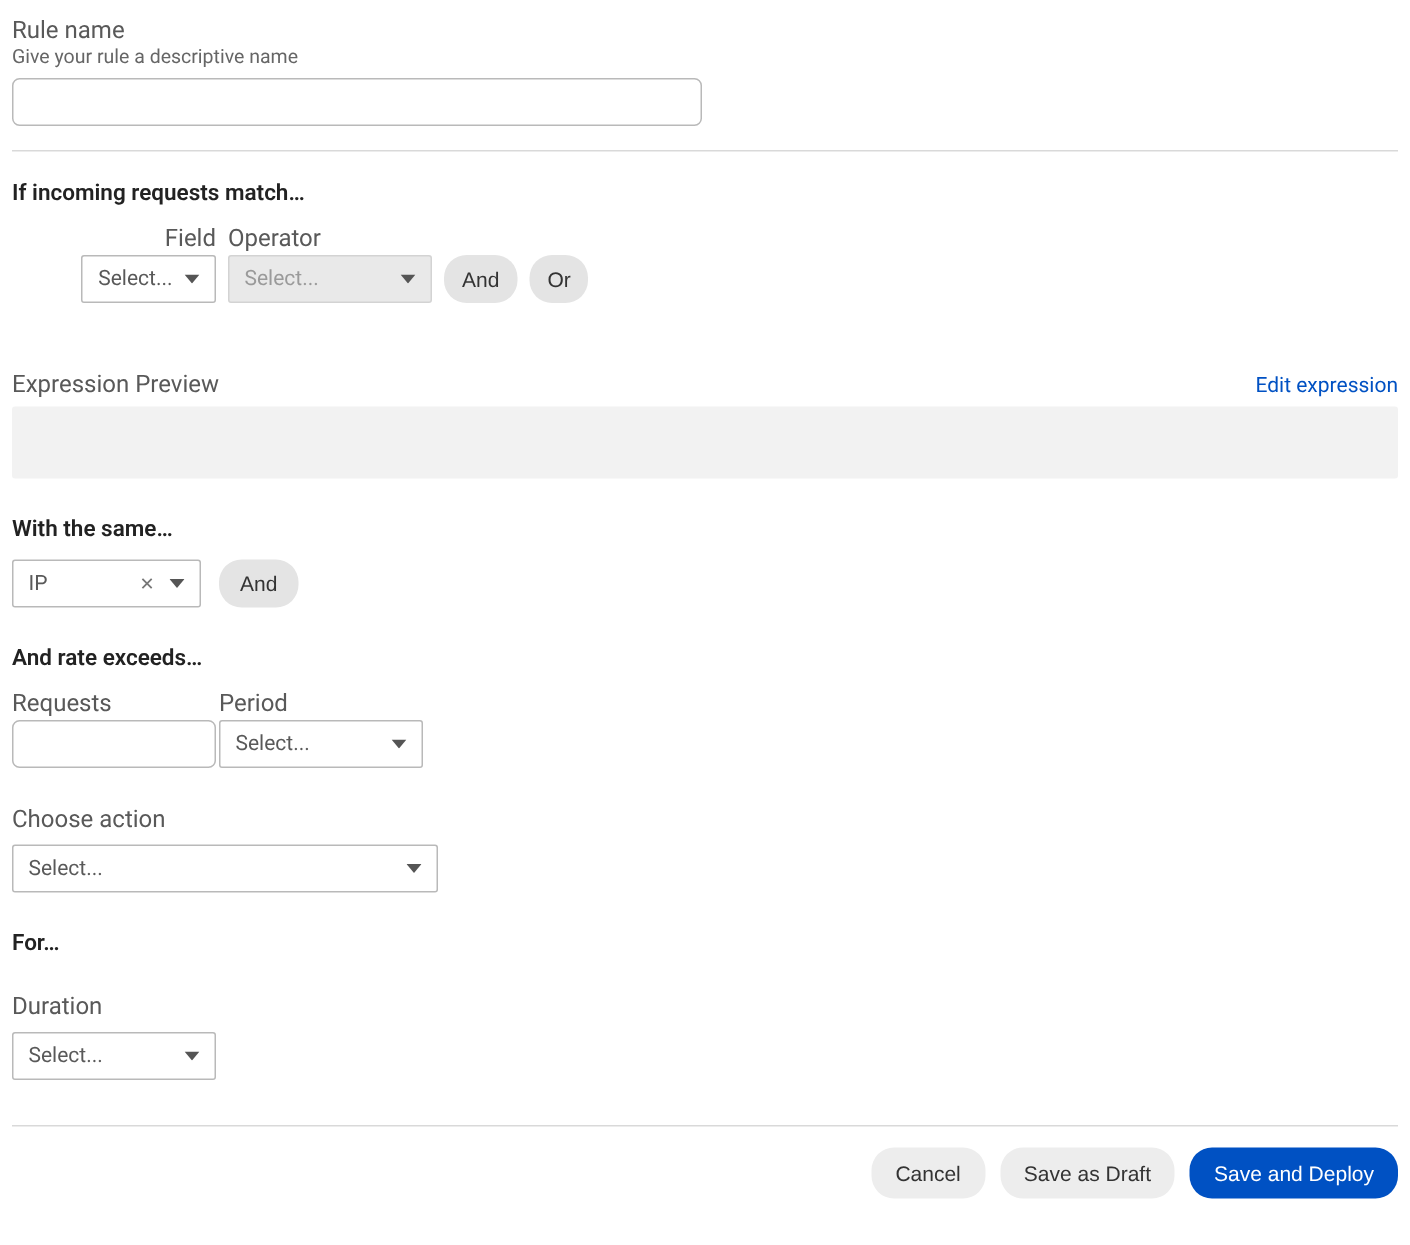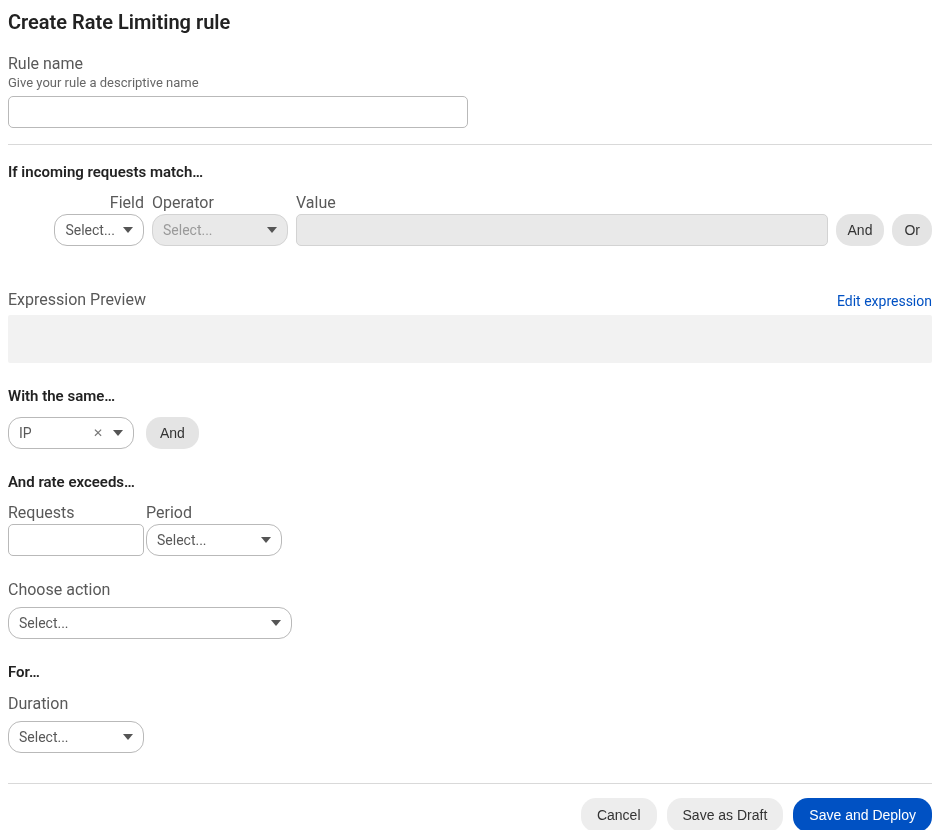--- a/index.html
+++ b/index.html
@@ -64,21 +64,21 @@
     margin: 0 0 12px 0;
   }
 
   
   .select {
     display: inline-flex;
     align-items: center;
     justify-content: space-between;
     height: 32px;
     border: 1px solid var(--border);
-    border-radius: 13px;
+    border-radius: 2px;
     padding: 0 10px;
     background: #fff;
     cursor: pointer;
     font-size: 14px;
     color: var(--text-mute);
     user-select: none;
     gap: 8px;
     min-width: 0;
   }
   .select .placeholder { flex: 1; text-align: left; }
@@ -211,21 +211,20 @@
     justify-content: flex-end;
     gap: 10px;
   }
   .footer .btn { height: 34px; padding: 0 16px; }
 </style>
 </head>
 <body>
 
 <div class="page">
 
-  <h1 class="page-title">Create Rate Limiting rule</h1>
 
   <div class="col">
     <div class="field-label">Rule name</div>
     <div class="field-sub">Give your rule a descriptive name</div>
     <input class="text-input rule-name-input" type="text" value="" style="">
   </div>
 
   <hr class="sep">
 
   <div class="section-title">If incoming requests match…</div>
@@ -248,24 +247,20 @@
       <div class="select disabled">
         <span class="placeholder">Select...</span>
         <span class="caret">
           <svg width="10" height="6" viewBox="0 0 10 6">
               <path d="M0 0l5 6 5-6z"></path>
             </svg>
         </span>
       </div>
     </div>
 
-    <div class="col col-value">
-      <div class="field-label">Value</div>
-      <input class="value-input" type="text" disabled="" value="" style="">
-    </div>
 
     <button class="btn btn-grey">And</button>
     <button class="btn btn-grey">Or</button>
   </div>
 
   <div class="expr-head">
     <div class="field-label">Expression Preview</div>
     <a class="link">Edit expression</a>
   </div>
   <div class="expr-box"></div>
@@ -314,21 +309,21 @@
       <span class="caret">
         <svg width="10" height="6" viewBox="0 0 10 6">
             <path d="M0 0l5 6 5-6z"></path>
           </svg>
       </span>
     </div>
   </div>
 
   <div class="section-block">
     <div class="section-title">For…</div>
-    <div class="field-label" style="margin-top:13px">Duration</div>
+    <div class="field-label" style="margin-top:24px">Duration</div>
     <div class="select duration-select" style="margin-top:6px">
       <span class="placeholder">Select...</span>
       <span class="caret">
         <svg width="10" height="6" viewBox="0 0 10 6">
             <path d="M0 0l5 6 5-6z"></path>
           </svg>
       </span>
     </div>
   </div>
 

